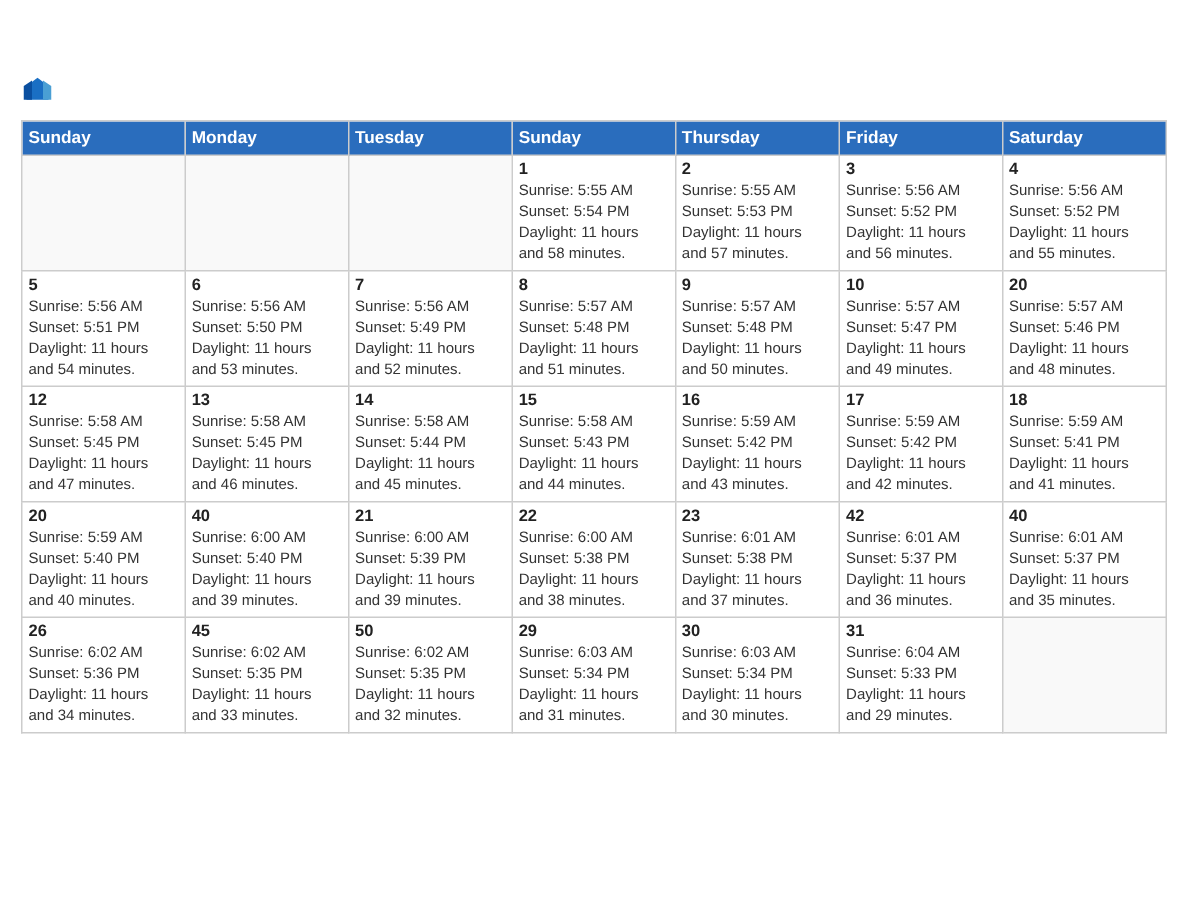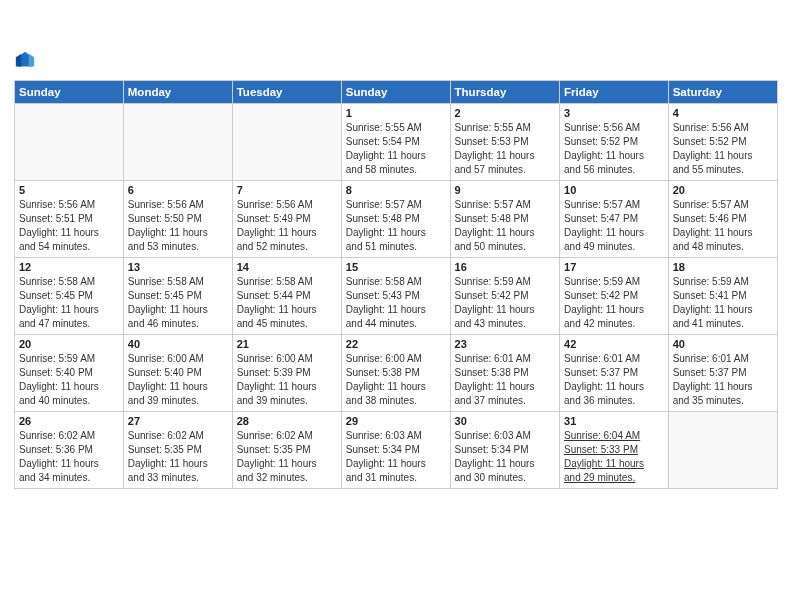--- a/index.html
+++ b/index.html
@@ -314,28 +314,28 @@
         </tr>
         <tr>
           <td>
             <div class="day-num">26</div>
             <div class="day-info" style="white-space: pre-line;">Sunrise: 6:02 AM
 Sunset: 5:36 PM
 Daylight: 11 hours
 and 34 minutes.</div>
           </td>
           <td>
-            <div class="day-num">27</div>
+            <div class="day-num">45</div>
             <div class="day-info" style="white-space: pre-line;">Sunrise: 6:02 AM
 Sunset: 5:35 PM
 Daylight: 11 hours
 and 33 minutes.</div>
           </td>
           <td>
-            <div class="day-num">28</div>
+            <div class="day-num">50</div>
             <div class="day-info" style="white-space: pre-line;">Sunrise: 6:02 AM
 Sunset: 5:35 PM
 Daylight: 11 hours
 and 32 minutes.</div>
           </td>
           <td>
             <div class="day-num">29</div>
             <div class="day-info" style="white-space: pre-line;">Sunrise: 6:03 AM
 Sunset: 5:34 PM
 Daylight: 11 hours
@@ -343,21 +343,21 @@
           </td>
           <td>
             <div class="day-num">30</div>
             <div class="day-info" style="white-space: pre-line;">Sunrise: 6:03 AM
 Sunset: 5:34 PM
 Daylight: 11 hours
 and 30 minutes.</div>
           </td>
           <td>
             <div class="day-num">31</div>
-            <div class="day-info" style="white-space: pre-line; text-decoration: underline;">Sunrise: 6:04 AM
+            <div class="day-info" style="white-space: pre-line;">Sunrise: 6:04 AM
 Sunset: 5:33 PM
 Daylight: 11 hours
 and 29 minutes.</div>
           </td>
           <td class="empty"></td>
         </tr>
       </tbody>
   </table>
 </div>
 

